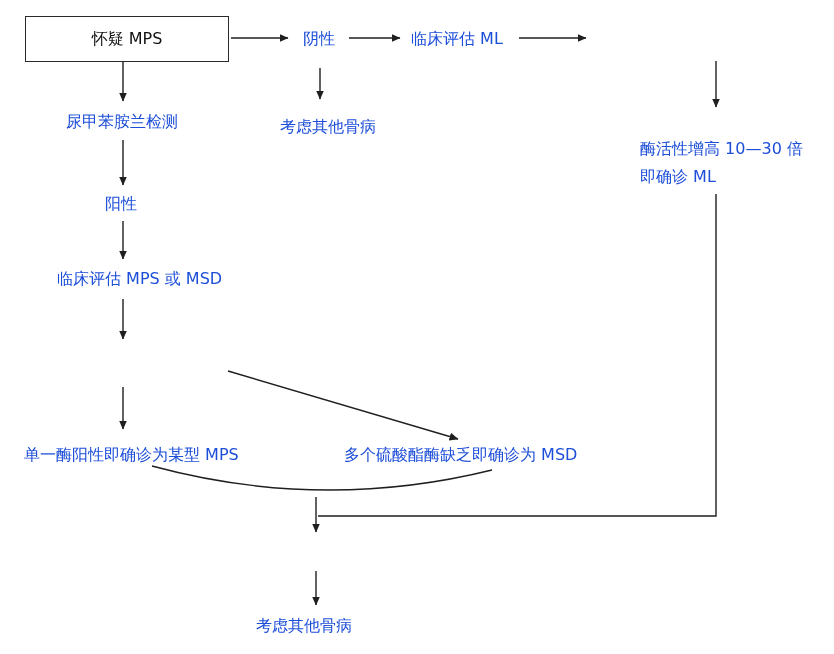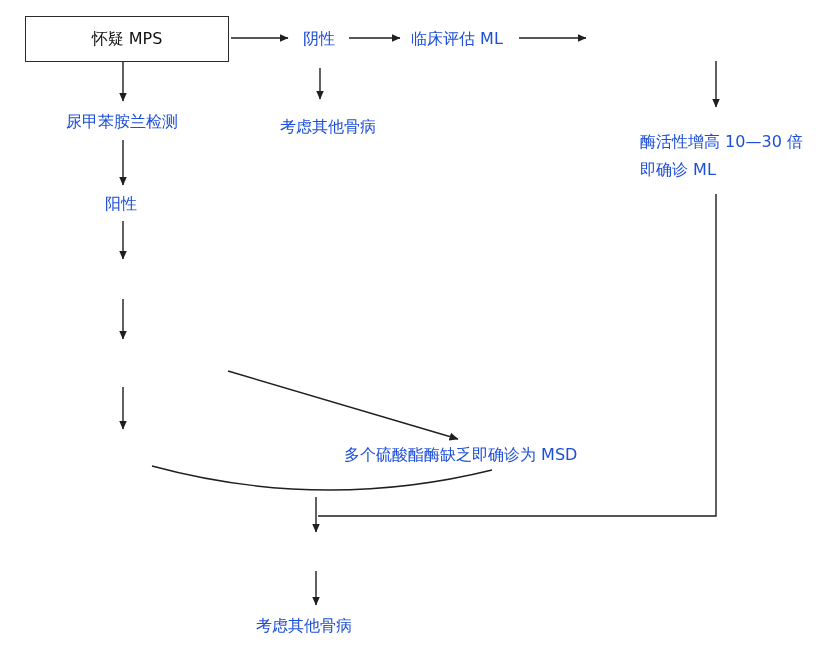--- a/index.html
+++ b/index.html
@@ -87,28 +87,30 @@
 
   <div class="node" style="left:303px; top:29px;">阴性</div>
 
   <div class="node" style="left:411px; top:29px;">临床评估 ML</div>
 
 
   <div class="node" style="left:66px; top:112px;">尿甲苯胺兰检测</div>
 
   <div class="node" style="left:280px; top:117px;">考虑其他骨病</div>
 
-  <div class="node two-line" style="left:640px; top:132px;">
+  <div class="node two-line" style="left:640px; top:139px;">
     <span class="l1">酶活性增高 10—30 倍</span>
     <span class="l2">即确诊 ML</span>
   </div>
 
   <div class="node" style="left:105px; top:194px;">阳性</div>
 
+  <div class="node" style="left:57px; top:269px;">临床评估 MPS 或 MSD</div>
 
 
+  <div class="node" style="left:24px; top:445px;">单一酶阳性即确诊为某型 MPS</div>
 
   <div class="node" style="left:344px; top:445px;">多个硫酸酯酶缺乏即确诊为 MSD</div>
 
 
   <div class="node" style="left:256px; top:616px;">考虑其他骨病</div>
 
 </div>
 
 </body></html>

